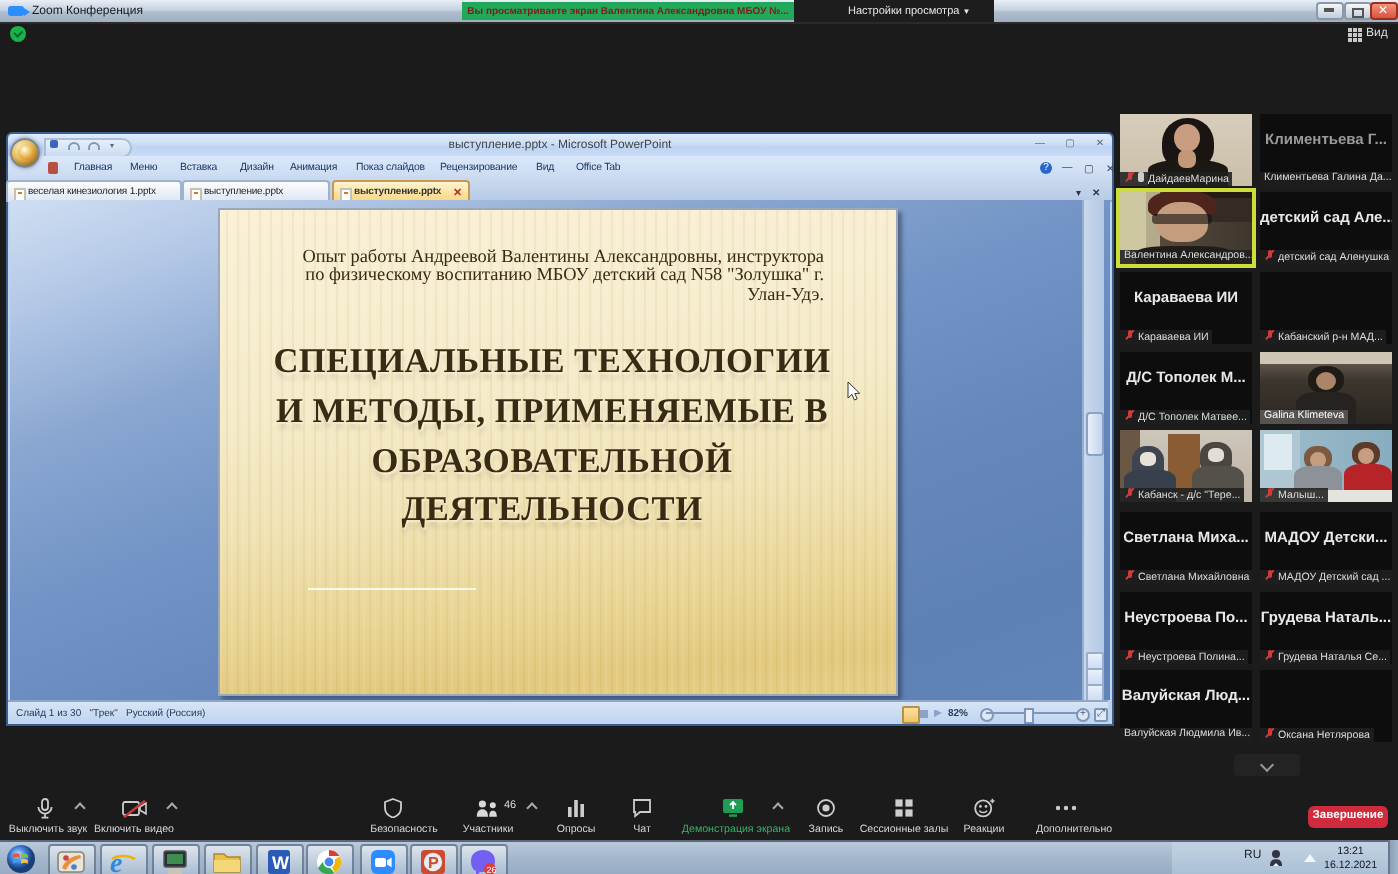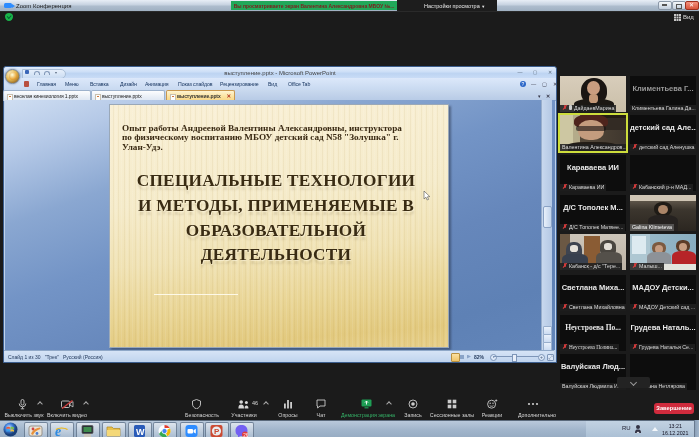--- a/index.html
+++ b/index.html
@@ -83,21 +83,21 @@
  #dtab3{background:linear-gradient(#fef4d2,#fbe3a0 55%,#f8d583);border-color:#c89850;}
  #dtab3 span{font-weight:bold;color:#333;}
  #dtab3 .x{position:absolute;right:3px;top:2px;color:#b03020;font-size:5.5px;font-weight:bold;}
  
  #edit{left:1px;top:33px;width:550px;height:250px;background:linear-gradient(160deg,#cfdef2 0%,#b5c9e7 12%,#8aa7d1 28%,#7394c6 45%,#6687bb 65%,#5e81b5 85%,#6285b9 100%);}
  
  #slide{left:104px;top:4px;width:338px;height:242px;background:
    repeating-linear-gradient(90deg,rgba(255,255,255,0.09) 0 1.2px,rgba(255,255,255,0) 1.2px 2.8px,rgba(160,125,45,0.08) 2.8px 4px,rgba(255,255,255,0) 4px 5.5px),
    linear-gradient(175deg,#f9f0d6 0%,#f5ebca 38%,#f0e2b4 60%,#e9d595 78%,#e2c97e 92%,#e6ce88 100%);
    border:1px solid #9aa8b8;box-shadow:2px 2px 2px rgba(30,40,60,0.45);}
- #smalltext{left:12px;top:18.5px;width:300px;text-align:left;font-family:"Liberation Serif",serif;font-size:9.2px;line-height:9.8px;color:#3a2a14;font-weight:bold;}
+ #smalltext{left:2px;top:18.5px;width:300px;text-align:right;font-family:"Liberation Serif",serif;font-size:9.2px;line-height:9.8px;color:#3a2a14;font-weight:normal;}
  #bigtitle{left:6px;top:64px;width:320px;text-align:center;font-family:"Liberation Serif",serif;font-size:17.3px;line-height:24.8px;color:#392b13;font-weight:bold;letter-spacing:0.25px;text-shadow:0.8px 1px 0.7px rgba(252,244,218,0.7),0.5px 3.5px 2px rgba(110,92,58,0.17);}
 #slideline{left:44px;top:189px;width:84px;height:1px;background:rgba(255,252,240,0.9);}
  #cursor{left:313px;top:86px;width:7px;height:10px;}
  
  #vsb{left:536px;top:0px;width:10px;height:250px;background:linear-gradient(90deg,#c8d8ee,#b4c8e4);border-left:1px solid #98aecc;}
  #vsb .thumb{position:absolute;left:1px;top:106px;width:7px;height:20px;background:linear-gradient(90deg,#e8f0fa,#c2d4ec);border:1px solid #8aa2c4;border-radius:2px;}
  #vsb .btn{position:absolute;left:1px;width:7px;height:7px;background:linear-gradient(#eaf1fb,#ccdcf2);border:1px solid #98aecc;border-radius:1px;}
  
  #pstatus{left:0;top:283px;width:550px;height:11px;background:linear-gradient(#d6e4f6,#c0d4ee);border-top:1px solid #8fa8c8;font-size:5px;color:#243a5c;}
  #pstatus .lt{left:4px;top:3px;white-space:nowrap;}
@@ -178,21 +178,21 @@
     <div class="zoomtxt">82%</div>
     <div class="scirc" style="left:486px;">-</div>
     <div class="slider"></div>
     <div class="knob"></div>
     <div class="scirc" style="left:534px;">+</div>
     <div class="scirc" style="left:543px;border-radius:1px;">⤢</div>
   </div>
 </div>
 <style>
  
- .tile{position:absolute;width:66px;height:36px;background:#0d0d0d;overflow:hidden;margin-top:19px;}
+ .tile{position:absolute;width:66px;height:36px;background:#0d0d0d;overflow:hidden;}
  .tile .cname{position:absolute;left:0;top:0;width:100%;height:26px;line-height:26px;text-align:center;font-size:7.5px;font-weight:bold;color:#e8e8e8;white-space:nowrap;}
  .tile .lbl{position:absolute;left:0;bottom:0;height:7.5px;background:rgba(32,32,32,0.88);color:#ddd;font-size:5.3px;line-height:7.5px;padding:0 2px 0 2px;white-space:nowrap;max-width:62px;overflow:hidden;}
  .mic{display:inline-block;width:5px;height:6px;position:relative;margin-right:2px;vertical-align:-1px;}
  .mic:before{content:"";position:absolute;left:1.5px;top:0.5px;width:2px;height:3.5px;background:#d23b3b;border-radius:1px;}
  .mic:after{content:"";position:absolute;left:-0.5px;top:2.5px;width:5.6px;height:1px;background:#d23b3b;transform:rotate(-50deg);}
  
  .tbico{position:absolute;}
  .tblbl{position:absolute;font-size:5.3px;color:#d6d6d6;white-space:nowrap;transform:translateX(-50%);}
  .caret{position:absolute;width:5px;height:3px;}
  .caret:before{content:"";position:absolute;left:0;top:0;width:3px;height:3px;border-left:1px solid #aaa;border-top:1px solid #aaa;transform:rotate(45deg);}
@@ -278,21 +278,21 @@
     <div class="lbl" style=""><span class="mic"></span>Малыш...</div>
   </div>
 <div class="tile" style="left:560px;top:256px;">
     <div class="cname" style="color:#e8e8e8;text-align:center;">Светлана  Миха...</div>
     <div class="lbl"><span class="mic"></span>Светлана Михайловна</div>
   </div>
 <div class="tile" style="left:630px;top:256px;">
     <div class="cname" style="color:#e8e8e8;">МАДОУ  Детски...</div>
     <div class="lbl"><span class="mic"></span>МАДОУ Детский сад ...</div>
   </div>
-<div class="tile" style="left:560px;top:296px;font-family:Liberation Serif, serif;">
+<div class="tile" style="left:560px;top:296px;">
     <div class="cname" style="color:#e8e8e8;">Неустроева   По...</div>
     <div class="lbl"><span class="mic"></span>Неустроева  Полина...</div>
   </div>
 <div class="tile" style="left:630px;top:296px;">
     <div class="cname" style="color:#e8e8e8;">Грудева  Наталь...</div>
     <div class="lbl"><span class="mic"></span>Грудева Наталья Се...</div>
   </div>
 <div class="tile" style="left:560px;top:335px;">
     <div class="cname" style="color:#e8e8e8;">Валуйская  Люд...</div>
     <div class="lbl">Валуйская Людмила Ив...</div>

